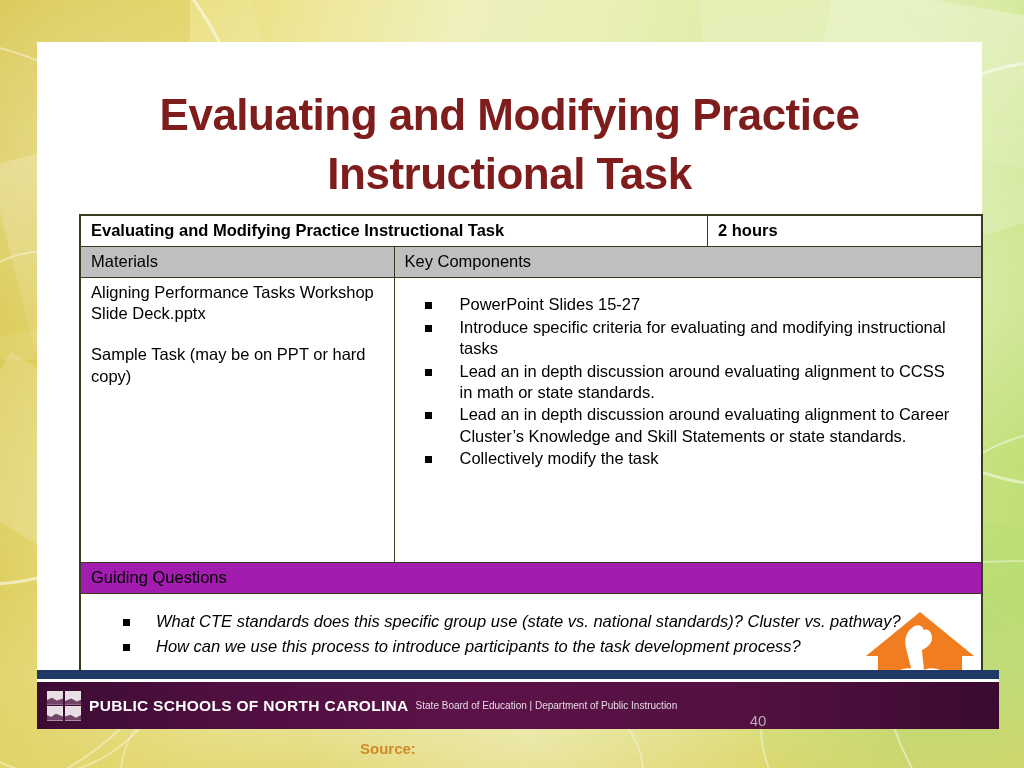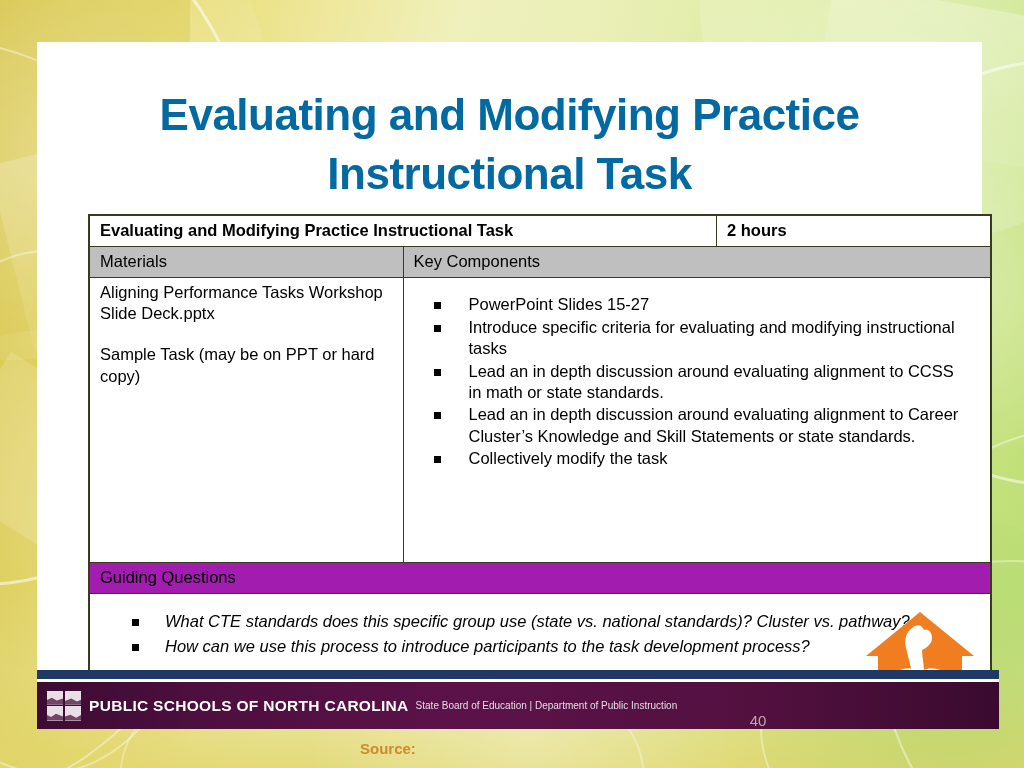--- a/index.html
+++ b/index.html
@@ -104,33 +104,33 @@
     background: #ffffff;
   }
 
   
   .title {
     position: absolute;
     left: 37px;
     top: 85px;
     width: 945px;
     text-align: center;
-    color: #0369a1;
+    color: #7f1d1d;
     font-family: "Liberation Sans", sans-serif;
     font-weight: bold;
     font-size: 44px;
     line-height: 1.35;
     letter-spacing: -0.5px;
   }
   .title-line { display: block; }
 
   
   .tbl-wrap {
     position: absolute;
-    left: 88px;
+    left: 79px;
     top: 214px;
     width: 904px;
     border: 1px solid #3a3a20;
     box-sizing: border-box;
     background: #ffffff;
   }
   table.agenda {
     border-collapse: collapse;
     width: 100%;
     table-layout: fixed;

